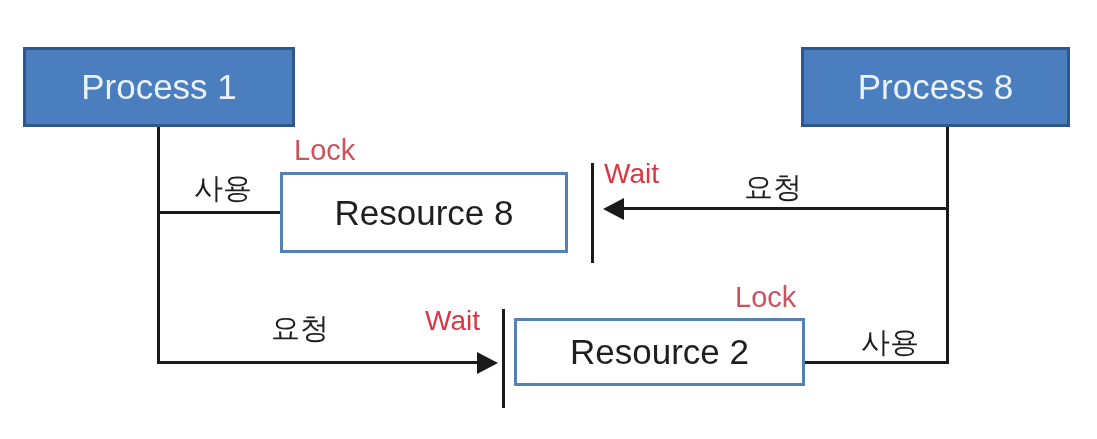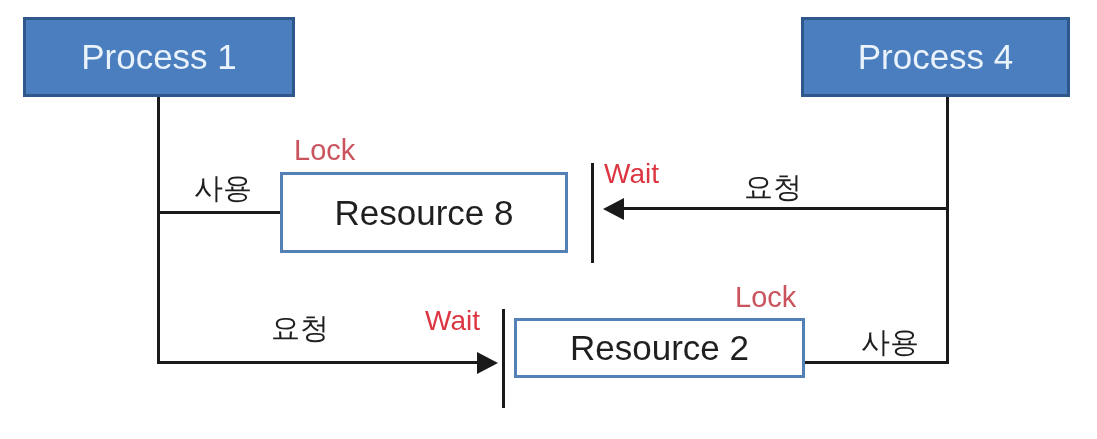--- a/index.html
+++ b/index.html
@@ -21,20 +21,21 @@
   .line{position:absolute;background:var(--line);}
   .node{
     position:absolute;display:flex;align-items:center;justify-content:center;
     box-sizing:border-box;
   }
   .process{
     background:var(--process-fill);
     border:3px solid var(--process-border);
     color:var(--process-text);
     font-size:35px;
+    margin-top:30px;
   }
   .resource{
     background:var(--resource-fill);
     border:3px solid var(--resource-border);
     color:var(--ink);
     font-size:35px;
   }
   .lbl{position:absolute;white-space:nowrap;line-height:1;}
   .lbl.ko{font-size:29px;color:var(--ink);}
   .lbl.lock{font-size:29px;color:var(--lock-red);}
@@ -66,26 +67,26 @@
   <div class="arrow-w" style="left:603px;top:198px;"></div>
 
   <div class="line" style="left:591px;top:163px;width:3px;height:100px;"></div>
 
   <div class="line" style="left:805px;top:361px;width:144px;height:3px;"></div>
 
   <div class="node process" style="left:23px;top:17px;width:272px;height:80px;">
     <span>Process 1</span>
   </div>
   <div class="node process" style="left:801px;top:17px;width:269px;height:80px;">
-    <span>Process 4</span>
+    <span>Process 8</span>
   </div>
   <div class="node resource" style="left:280px;top:172px;width:288px;height:81px;">
     <span>Resource 8</span>
   </div>
-  <div class="node resource" style="left:514px;top:318px;width:291px;height:60px;">
+  <div class="node resource" style="left:514px;top:318px;width:291px;height:68px;">
     <span>Resource 2</span>
   </div>
 
   <div class="lbl lock" style="left:294px;top:136px;">Lock</div>
   <div class="lbl ko" style="left:194px;top:174px;">사용</div>
 
   <div class="lbl wait" style="left:604px;top:160px;">Wait</div>
   <div class="lbl ko" style="left:744px;top:173px;">요청</div>
 
   <div class="lbl ko" style="left:271px;top:314px;">요청</div>

